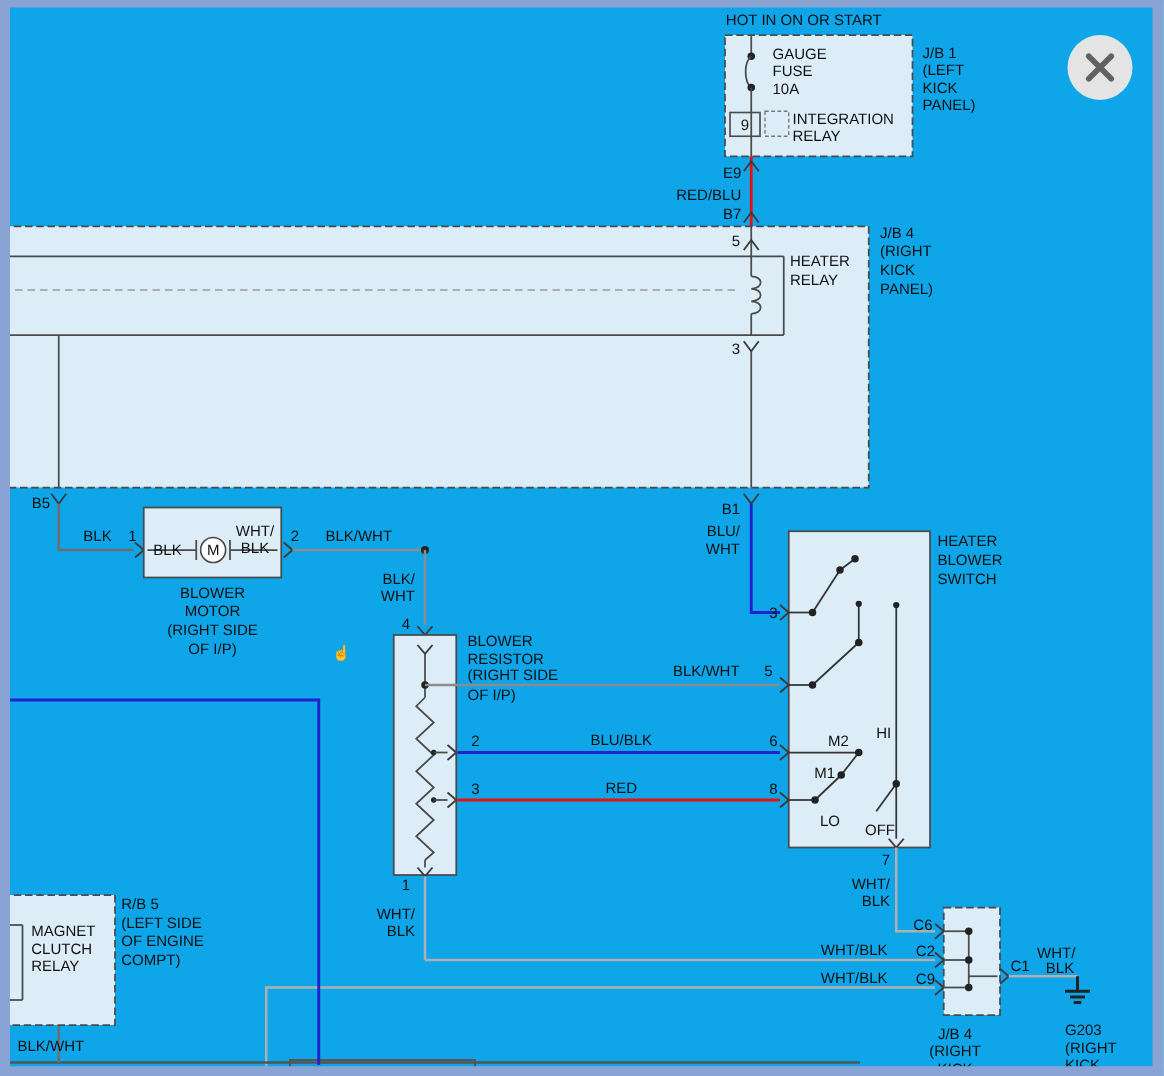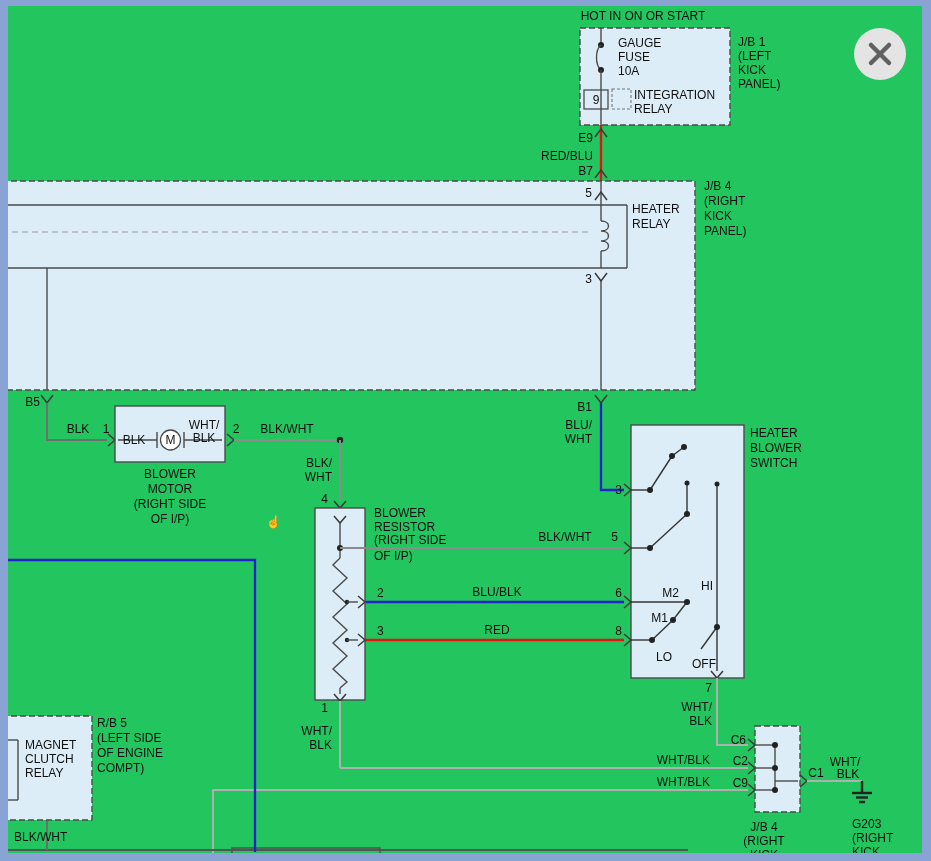--- a/index.html
+++ b/index.html
@@ -1,16 +1,16 @@
 <!DOCTYPE html>
 <html><head>
 <meta charset="utf-8">
 <style>
   html,body{margin:0;padding:0;background:#fff;}
-  .stage{position:relative;width:931px;height:861px;background:#22c55e;overflow:hidden;
+  .stage{position:relative;width:931px;height:861px;background:#0ea5e9;overflow:hidden;
          font-family:"Liberation Sans",sans-serif;}
   .frame{position:absolute;background:#88a3d4;z-index:20;}
   .frame.top{left:0;top:0;width:931px;height:6px;}
   .frame.left{left:0;top:0;width:8px;height:861px;}
   .frame.right{right:0;top:0;width:9px;height:861px;}
   .frame.bottom{left:0;bottom:0;width:931px;height:8px;}
   svg{position:absolute;left:0;top:0;}
   svg text{font-family:"Liberation Sans",sans-serif;font-size:12px;fill:#101010;}
   .ta-m{text-anchor:middle}.ta-e{text-anchor:end}
   .boxfill{fill:#ddedf8;stroke:#4a4a4a;stroke-width:1.4;}

